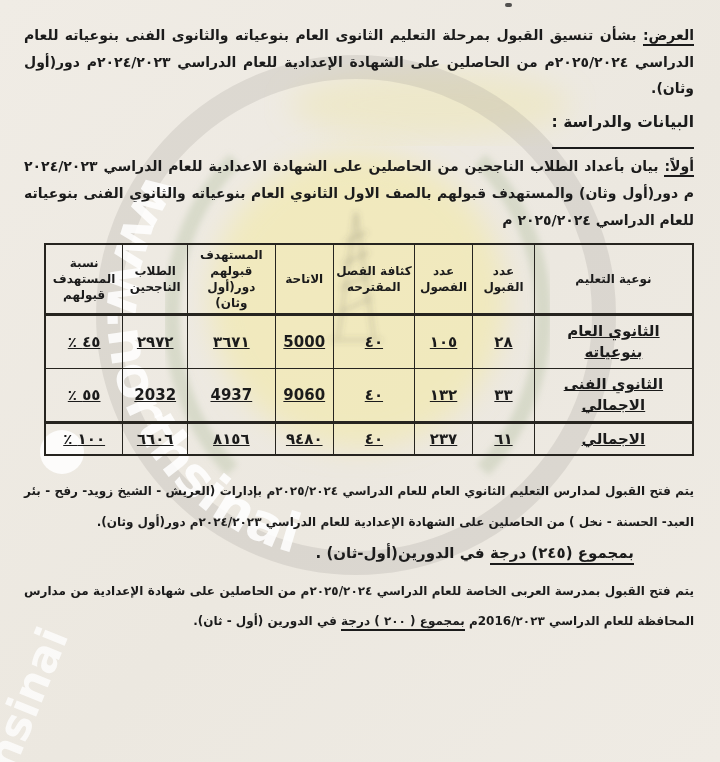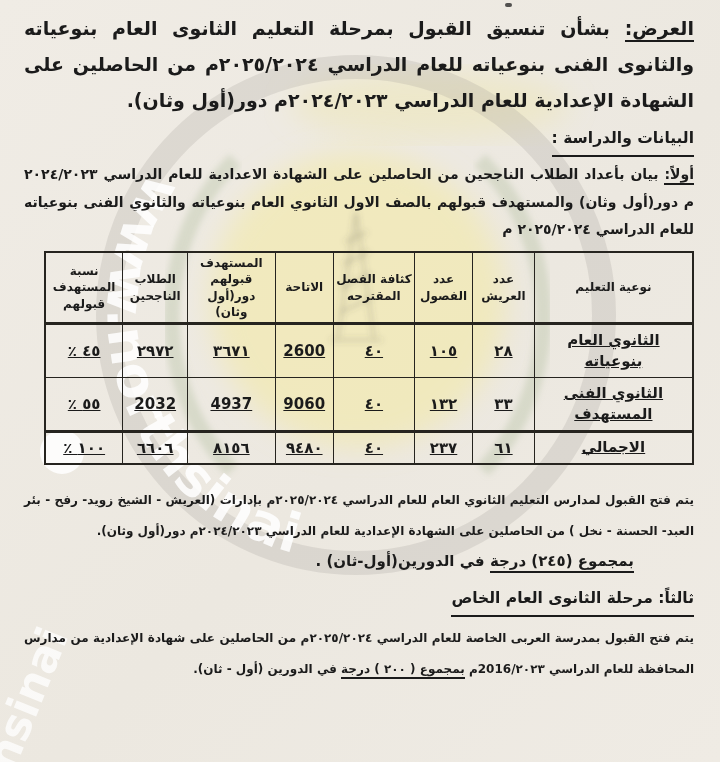--- a/index.html
+++ b/index.html
@@ -17,27 +17,27 @@
   .wm{position:absolute;top:0;left:0;z-index:0;pointer-events:none;}
   .content{
     position:relative;z-index:1;
     padding:10px 26px 0 24px;
     direction:rtl;
   }
   .b{font-weight:bold;}
   .u{border-bottom:2px solid #1b1b1b;padding-bottom:1px;}
   p{margin:0;}
   .intro{
-    font-size:19px;font-weight:bold;line-height:1.9;
-    text-align:justify;margin-top:0;
+    font-size:14px;font-weight:bold;line-height:1.9;
+    text-align:justify;margin-top:12px;
   }
   .sec-title{
     font-size:15.5px;font-weight:bold;
     display:inline-block;
-    border-bottom:2px solid #1b1b1b;padding-bottom:8px;
+    border-bottom:2px solid #1b1b1b;padding-bottom:16px;
   }
   .title-row{margin:10px 0 4px 0;}
   .first-para{
     font-size:14px;font-weight:bold;line-height:1.95;
     text-align:justify;margin-top:2px;
   }
   table.adm{
     width:650px;margin:8px 0 0 0;
     border-collapse:collapse;table-layout:fixed;
     background:transparent;
@@ -123,42 +123,42 @@
           <col class="col-classes">
           <col class="col-density">
         <col class="col-capacity">
           <col class="col-target">
           <col class="col-passed">
           <col class="col-pct">
       </colgroup>
       <thead>
         <tr>
           <th>نوعية التعليم</th>
-          <th>عدد العريش</th>
+          <th>عدد القبول</th>
           <th>عدد الفصول</th>
           <th>كثافة الفصل المقترحه</th>
           <th>الاتاحة</th>
           <th>المستهدف قبولهم دور(أول وثان)</th>
           <th>الطلاب الناجحين</th>
           <th>نسبة المستهدف قبولهم</th>
         </tr>
       </thead>
       <tbody>
         <tr>
           <td class="type-cell">الثانوي العام بنوعياته</td>
           <td>٢٨</td>
           <td>١٠٥</td>
           <td>٤٠</td>
-          <td>2600</td>
+          <td>5000</td>
           <td>٣٦٧١</td>
           <td>٢٩٧٢</td>
           <td>٤٥ ٪</td>
         </tr>
         <tr>
-          <td class="type-cell">الثانوي الفنى المستهدف</td>
+          <td class="type-cell">الثانوي الفنى الاجمالي</td>
           <td>٣٣</td>
           <td>١٣٢</td>
           <td>٤٠</td>
           <td>9060</td>
           <td>4937</td>
           <td>2032</td>
           <td>٥٥ ٪</td>
         </tr>
         <tr class="total-row">
           <td class="type-cell">الاجمالي</td>
@@ -173,19 +173,16 @@
       </tbody>
     </table>
 
     <div class="gap-lg"></div>
 
     <p class="sec-para">يتم فتح القبول لمدارس التعليم الثانوي العام للعام الدراسي ٢٠٢٥/٢٠٢٤م بإدارات (العريش - الشيخ زويد- رفح - بئر العبد- الحسنة - نخل ) من الحاصلين على الشهادة الإعدادية للعام الدراسي ٢٠٢٤/٢٠٢٣م دور(أول وثان).</p>
     <div class="total-line"><span class="u b"><span>بمجموع</span> <span>(٢٤٥)</span> <span>درجة</span></span><span> في الدورين(أول-ثان) .</span></div>
 
     <div class="gap-md"></div>
 
-    <div class="title-row">
-      <span class="sec-title">ثالثاً: مرحلة الثانوى العام الخاص</span>
-    </div>
     <p class="sec-para"><span>يتم فتح القبول بمدرسة العربى الخاصة للعام الدراسي ٢٠٢٥/٢٠٢٤م من الحاصلين على شهادة الإعدادية من مدارس المحافظة للعام الدراسي 2016/٢٠٢٣م </span><span class="u b"><span>بمجموع</span> <span>( ٢٠٠ )</span> <span>درجة</span></span><span> في الدورين (أول - ثان).</span></p>
 
   </div>
 </div>
 
 </body></html>

